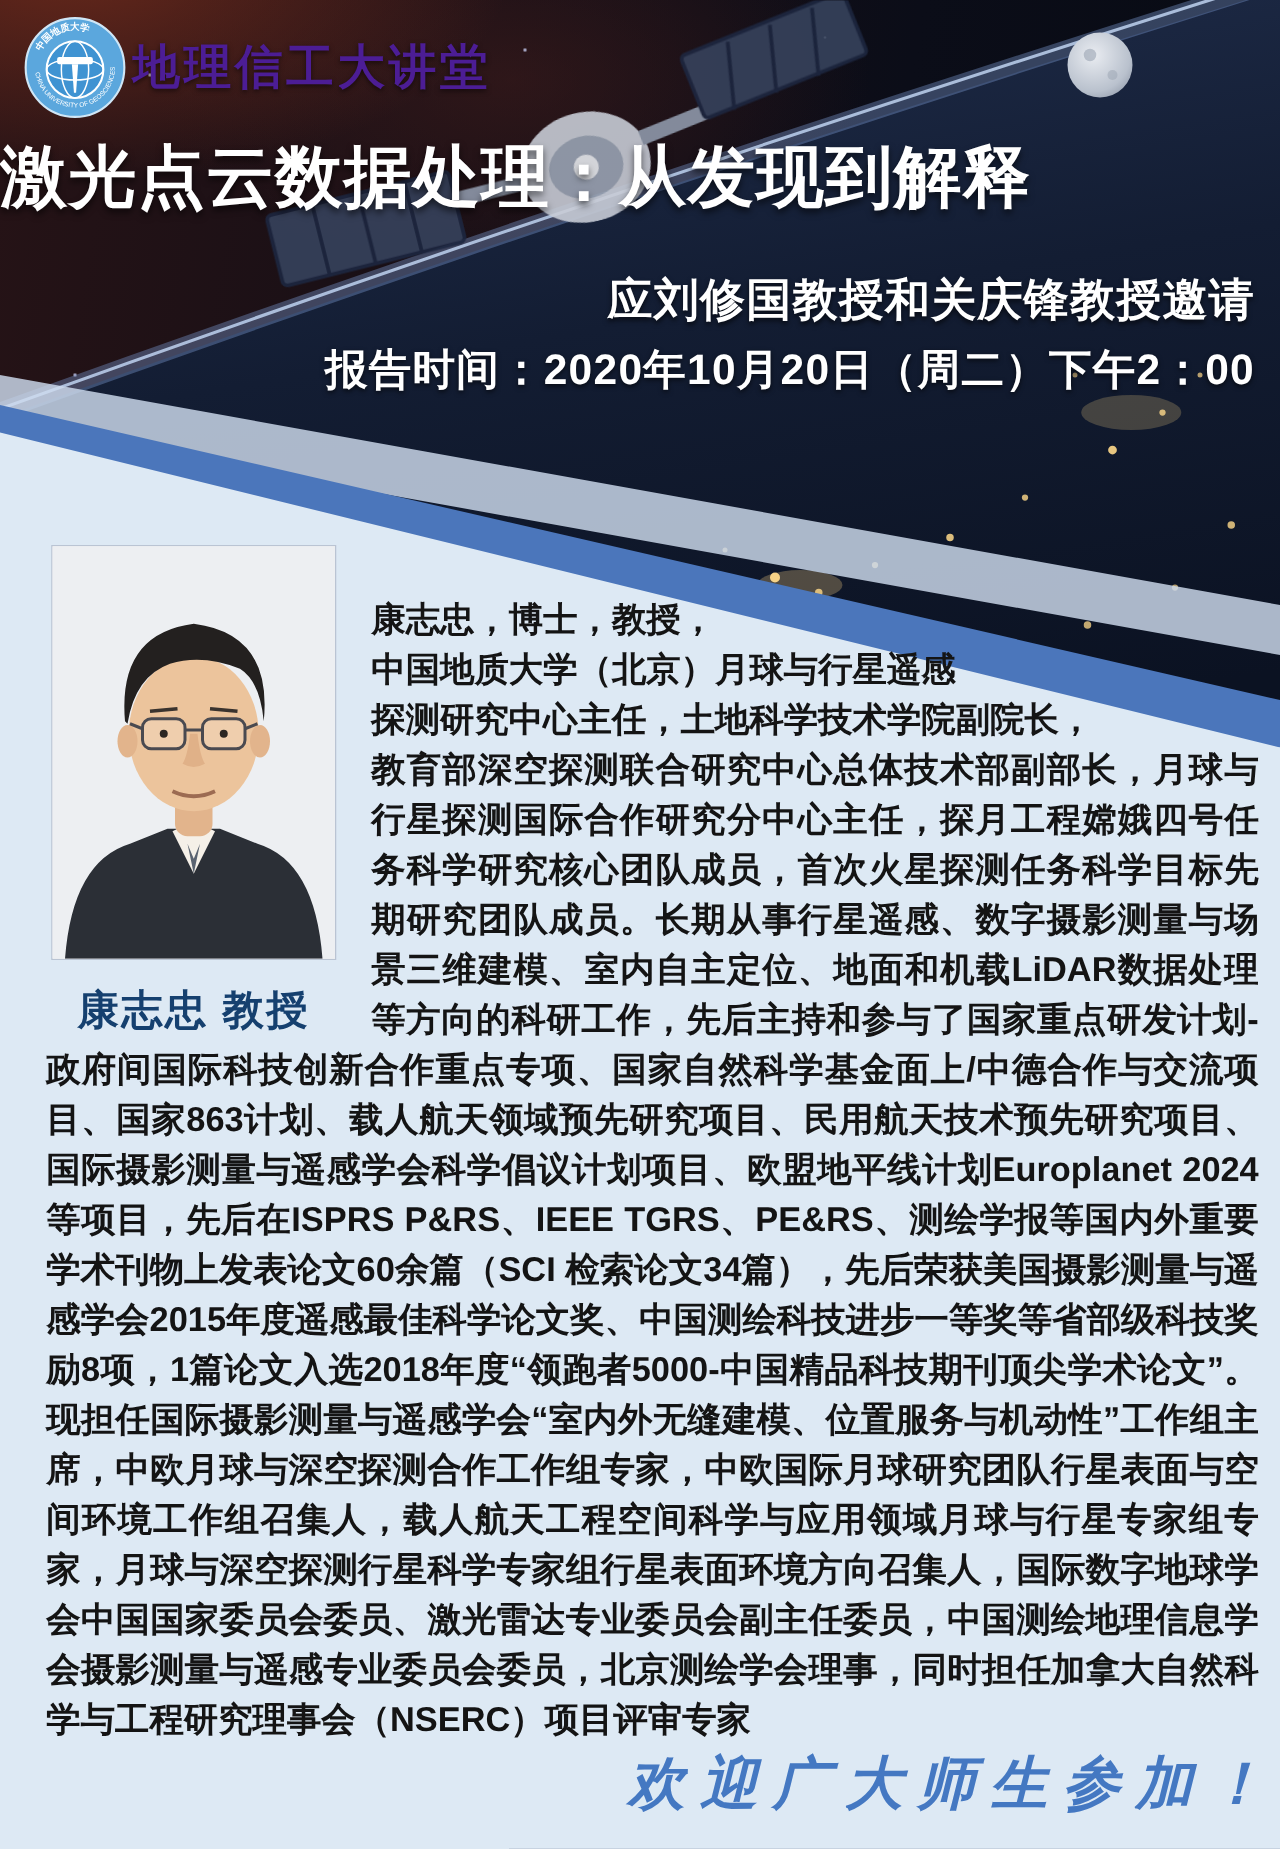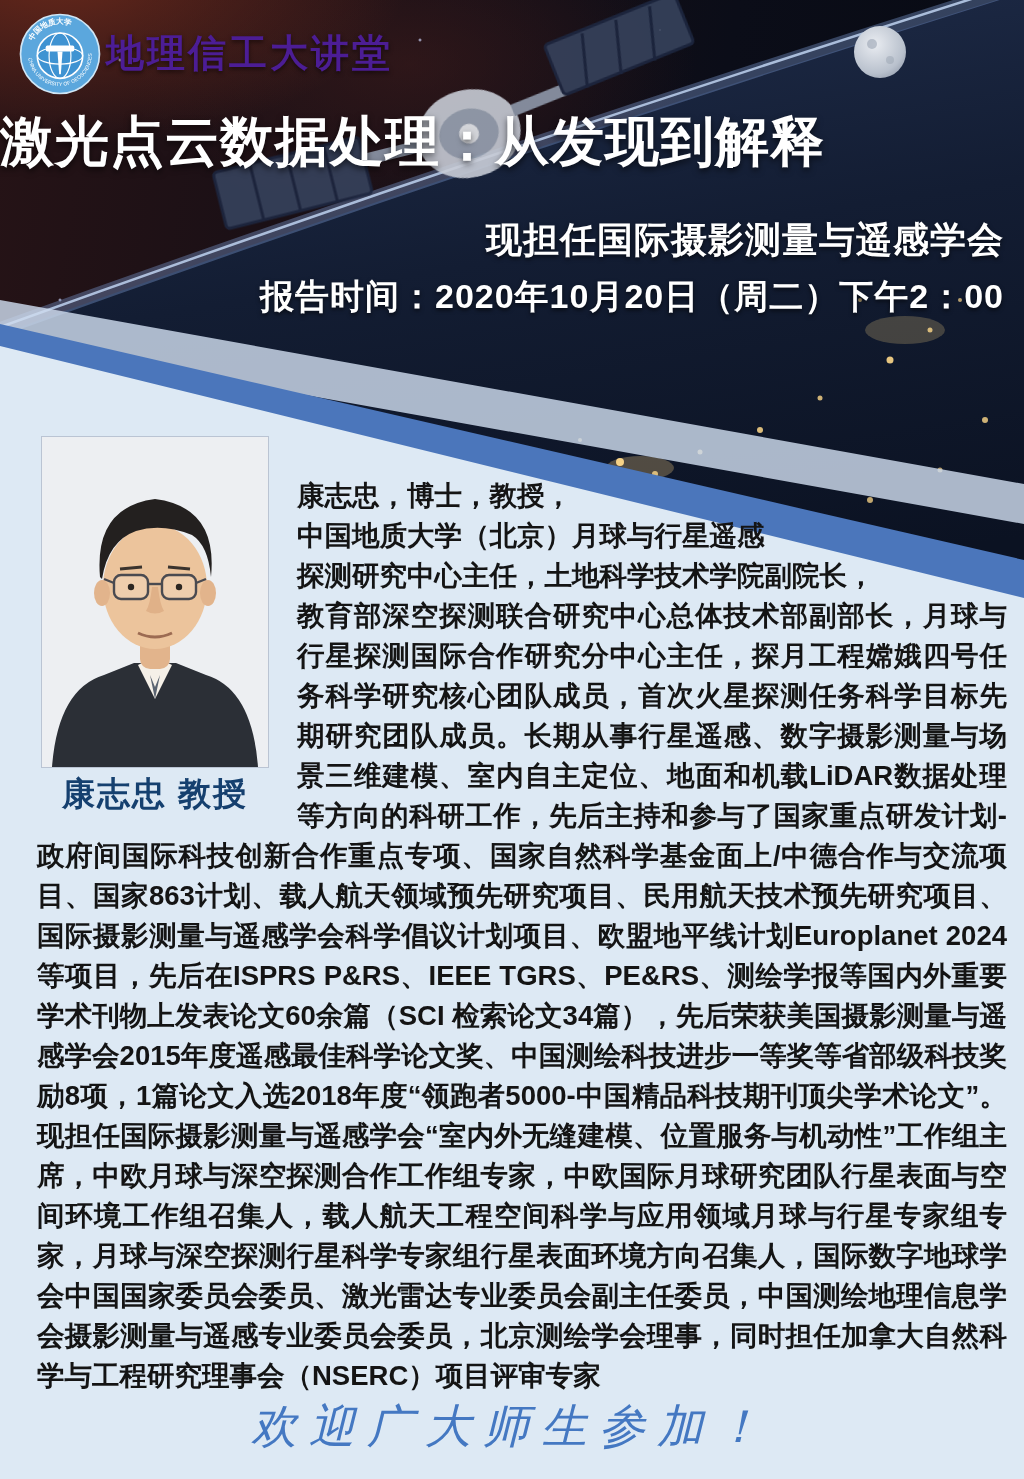--- a/index.html
+++ b/index.html
@@ -64,29 +64,29 @@
 
   
   .bio{
     position:absolute;left:37px;right:17px;top:476px;z-index:5;
     color:#141414;font-size:27.5px;font-weight:700;line-height:40px;
     text-align:justify;
   }
   .photo-float{float:left;width:260px;height:385px;margin-top:-39px;}
   .photo{display:block;width:226px;height:330px;margin-left:5px;background:#f3f3f5;
          box-shadow:0 0 0 1px rgba(120,130,150,.35);}
-  .caption{width:236px;margin-top:7px;text-align:center;color:#15406f;
+  .caption{width:236px;margin-top:21px;text-align:center;color:#15406f;
            font-size:33px;font-weight:800;letter-spacing:2px;}
   .intro{white-space:pre-line;}
 
   
   .welcome{
-    position:absolute;left:0;top:1396px;width:1024px;z-index:5;text-align:center;
+    position:absolute;left:0;top:1396px;width:1024px;z-index:5;text-align:right;
     color:#4478c2;font-family:"DejaVu Serif","Liberation Serif",serif;
-    font-style:italic;font-weight:400;font-size:46px;letter-spacing:12px;
+    font-style:italic;font-weight:700;font-size:46px;letter-spacing:12px;
   }
 </style>
 </head>
 <body>
 
 <div class="poster">
 
   <div class="hero">
     <svg class="decor" viewBox="0 0 1024 640">
       <defs>
@@ -177,21 +177,21 @@
       <ellipse cx="50" cy="52" rx="13" ry="27" fill="none" stroke="#ffffff" stroke-width="1.4"></ellipse>
       <ellipse cx="50" cy="52" rx="27" ry="10" fill="none" stroke="#ffffff" stroke-width="1.4"></ellipse>
       <rect x="33" y="40" width="34" height="7" rx="2" fill="#ffffff"></rect>
       <polygon points="47,47 53,47 51,74 49,74" fill="#ffffff"></polygon>
     </g>
   </svg>
 
   <div class="brand">地理信工大讲堂</div>
   <div class="lecture-title">激光点云数据处理：从发现到解释</div>
   <div class="hero-info">
-    <div class="l1">现担任国际摄影测量与遥感学会</div>
+    <div class="l1">应刘修国教授和关庆锋教授邀请</div>
     <div class="l3">报告时间：2020年10月20日（周二）下午2：00</div>
   </div>
 
   <div class="bio">
     <div class="photo-float">
       <svg class="photo" viewBox="0 0 226 330">
         <rect width="226" height="330" fill="#f2f3f5"></rect>
         <rect width="226" height="330" fill="#e8ebef" opacity="0.5"></rect>
 
         <path d="M 10 330 Q 16 252 62 238 L 92 226 L 134 226 L 164 238 Q 210 252 216 330 Z" fill="#2b2f36"></path>

